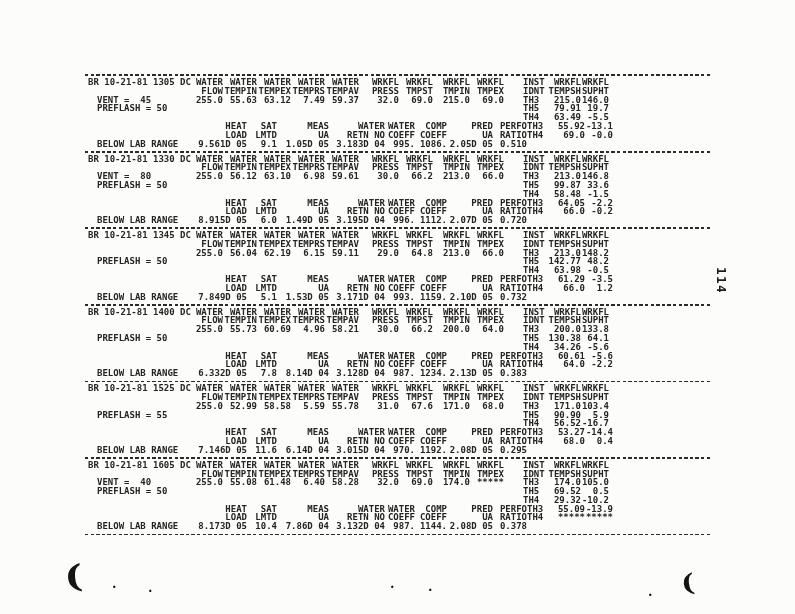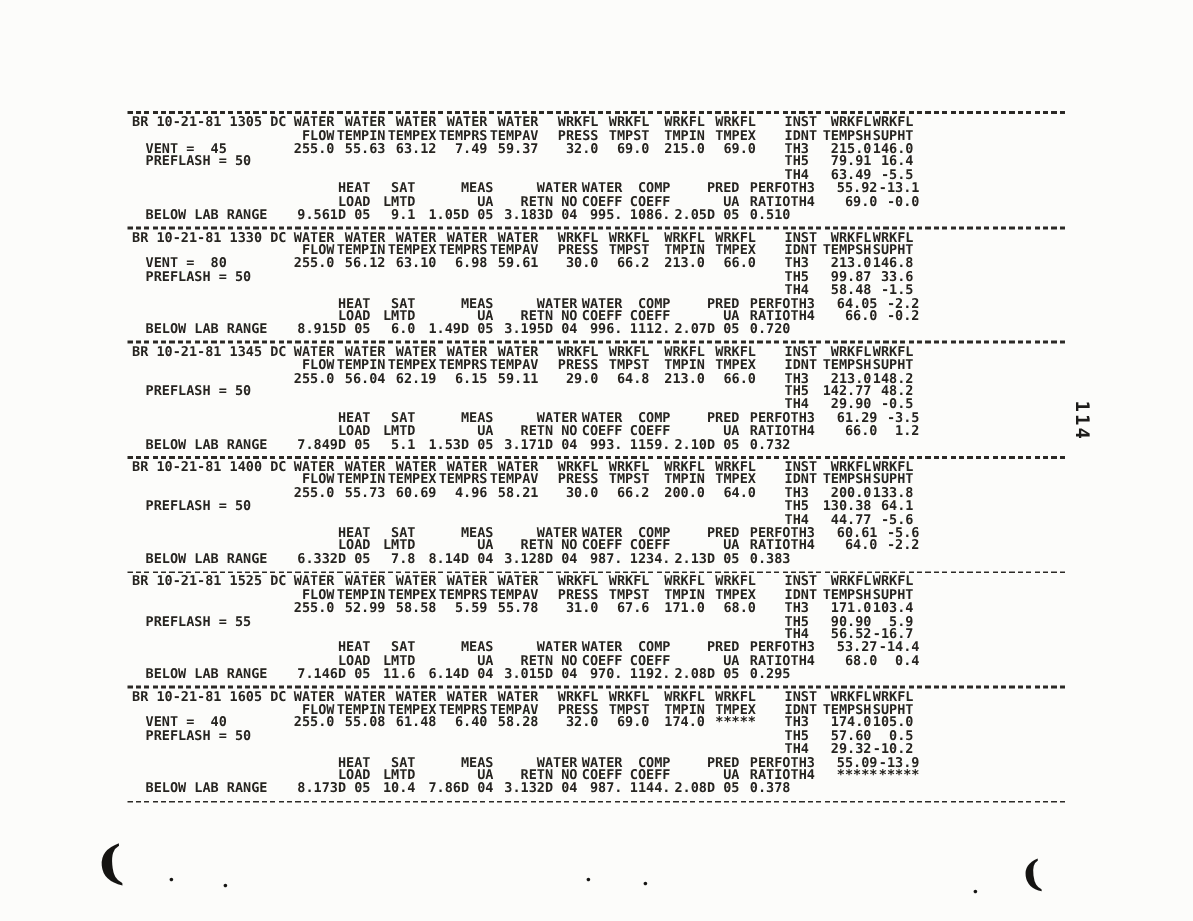--- a/index.html
+++ b/index.html
@@ -44,66 +44,66 @@
 </style>
 </head>
 <body>
 
 <div class="page">
   <div class="printout" id="printout">
       <div class="sep"></div>
       <div class="line"><span class="left">BR 10-21-81 1305 DC</span><span class="cell" style="width: 28px;">WATER</span><span class="cell" style="width: 34px;">WATER</span><span class="cell" style="width: 34px;">WATER</span><span class="cell" style="width: 34px;">WATER</span><span class="cell" style="width: 34px;">WATER</span><span class="cell" style="width: 40px;">WRKFL</span><span class="cell" style="width: 34px;">WRKFL</span><span class="cell" style="width: 37px;">WRKFL</span><span class="cell" style="width: 34px;">WRKFL</span><span class="gap" style="width: 19px;"></span><span class="lcell" style="width: 24px;">INST</span><span class="cell" style="width: 34px;">WRKFL</span><span class="cell" style="width: 28px;">WRKFL</span></div>
       <div class="line"><span class="left"></span><span class="cell" style="width: 28px;">FLOW</span><span class="cell" style="width: 34px;">TEMPIN</span><span class="cell" style="width: 34px;">TEMPEX</span><span class="cell" style="width: 34px;">TEMPRS</span><span class="cell" style="width: 34px;">TEMPAV</span><span class="cell" style="width: 40px;">PRESS</span><span class="cell" style="width: 34px;">TMPST</span><span class="cell" style="width: 37px;">TMPIN</span><span class="cell" style="width: 34px;">TMPEX</span><span class="gap" style="width: 19px;"></span><span class="lcell" style="width: 24px;">IDNT</span><span class="cell" style="width: 34px;">TEMPSH</span><span class="cell" style="width: 28px;">SUPHT</span></div>
       <div class="line"><span class="left indent">VENT =  45</span><span class="cell" style="width: 28px;">255.0</span><span class="cell" style="width: 34px;">55.63</span><span class="cell" style="width: 34px;">63.12</span><span class="cell" style="width: 34px;">7.49</span><span class="cell" style="width: 34px;">59.37</span><span class="cell" style="width: 40px;">32.0</span><span class="cell" style="width: 34px;">69.0</span><span class="cell" style="width: 37px;">215.0</span><span class="cell" style="width: 34px;">69.0</span><span class="gap" style="width: 19px;"></span><span class="lcell" style="width: 24px;">TH3</span><span class="cell" style="width: 34px;">215.0</span><span class="cell" style="width: 28px;">146.0</span></div>
-      <div class="line"><span class="left indent">PREFLASH = 50</span><span class="gap" style="width: 328px;"></span><span class="lcell" style="width: 24px;">TH5</span><span class="cell" style="width: 34px;">79.91</span><span class="cell" style="width: 28px;">16.4</span></div>
+      <div class="line"><span class="left indent">PREFLASH = 50</span><span class="gap" style="width: 328px;"></span><span class="lcell" style="width: 24px;">TH5</span><span class="cell" style="width: 34px;">79.91</span><span class="cell" style="width: 28px;">19.7</span></div>
       <div class="line"><span class="left"></span><span class="gap" style="width: 328px;"></span><span class="lcell" style="width: 24px;">TH4</span><span class="cell" style="width: 34px;">63.49</span><span class="cell" style="width: 28px;">-5.5</span></div>
       <div class="line"><span class="left"></span><span class="cell" style="width: 52px;">HEAT</span><span class="cell" style="width: 30px;">SAT</span><span class="cell" style="width: 52px;">MEAS</span><span class="cell" style="width: 56px;">WATER</span><span class="cell" style="width: 30px;">WATER</span><span class="cell" style="width: 32px;">COMP</span><span class="cell" style="width: 46px;">PRED</span><span class="cell" style="width: 34px;">PERFO</span><span class="lcell" style="width: 24px;">TH3</span><span class="cell" style="width: 34px;">55.92</span><span class="cell" style="width: 28px;">-13.1</span></div>
       <div class="line"><span class="left"></span><span class="cell" style="width: 52px;">LOAD</span><span class="cell" style="width: 30px;">LMTD</span><span class="cell" style="width: 52px;">UA</span><span class="cell" style="width: 56px;">RETN NO</span><span class="cell" style="width: 30px;">COEFF</span><span class="cell" style="width: 32px;">COEFF</span><span class="cell" style="width: 46px;">UA</span><span class="cell" style="width: 34px;">RATIO</span><span class="lcell" style="width: 24px;">TH4</span><span class="cell" style="width: 34px;">69.0</span><span class="cell" style="width: 28px;">-0.0</span></div>
       <div class="line"><span class="left indent">BELOW LAB RANGE</span><span class="cell" style="width: 52px;">9.561D 05</span><span class="cell" style="width: 30px;">9.1</span><span class="cell" style="width: 52px;">1.05D 05</span><span class="cell" style="width: 56px;">3.183D 04</span><span class="cell" style="width: 30px;">995.</span><span class="cell" style="width: 32px;">1086.</span><span class="cell" style="width: 46px;">2.05D 05</span><span class="cell" style="width: 34px;">0.510</span></div>
       <div class="sep"></div>
       <div class="line"><span class="left">BR 10-21-81 1330 DC</span><span class="cell" style="width: 28px;">WATER</span><span class="cell" style="width: 34px;">WATER</span><span class="cell" style="width: 34px;">WATER</span><span class="cell" style="width: 34px;">WATER</span><span class="cell" style="width: 34px;">WATER</span><span class="cell" style="width: 40px;">WRKFL</span><span class="cell" style="width: 34px;">WRKFL</span><span class="cell" style="width: 37px;">WRKFL</span><span class="cell" style="width: 34px;">WRKFL</span><span class="gap" style="width: 19px;"></span><span class="lcell" style="width: 24px;">INST</span><span class="cell" style="width: 34px;">WRKFL</span><span class="cell" style="width: 28px;">WRKFL</span></div>
       <div class="line"><span class="left"></span><span class="cell" style="width: 28px;">FLOW</span><span class="cell" style="width: 34px;">TEMPIN</span><span class="cell" style="width: 34px;">TEMPEX</span><span class="cell" style="width: 34px;">TEMPRS</span><span class="cell" style="width: 34px;">TEMPAV</span><span class="cell" style="width: 40px;">PRESS</span><span class="cell" style="width: 34px;">TMPST</span><span class="cell" style="width: 37px;">TMPIN</span><span class="cell" style="width: 34px;">TMPEX</span><span class="gap" style="width: 19px;"></span><span class="lcell" style="width: 24px;">IDNT</span><span class="cell" style="width: 34px;">TEMPSH</span><span class="cell" style="width: 28px;">SUPHT</span></div>
       <div class="line"><span class="left indent">VENT =  80</span><span class="cell" style="width: 28px;">255.0</span><span class="cell" style="width: 34px;">56.12</span><span class="cell" style="width: 34px;">63.10</span><span class="cell" style="width: 34px;">6.98</span><span class="cell" style="width: 34px;">59.61</span><span class="cell" style="width: 40px;">30.0</span><span class="cell" style="width: 34px;">66.2</span><span class="cell" style="width: 37px;">213.0</span><span class="cell" style="width: 34px;">66.0</span><span class="gap" style="width: 19px;"></span><span class="lcell" style="width: 24px;">TH3</span><span class="cell" style="width: 34px;">213.0</span><span class="cell" style="width: 28px;">146.8</span></div>
       <div class="line"><span class="left indent">PREFLASH = 50</span><span class="gap" style="width: 328px;"></span><span class="lcell" style="width: 24px;">TH5</span><span class="cell" style="width: 34px;">99.87</span><span class="cell" style="width: 28px;">33.6</span></div>
       <div class="line"><span class="left"></span><span class="gap" style="width: 328px;"></span><span class="lcell" style="width: 24px;">TH4</span><span class="cell" style="width: 34px;">58.48</span><span class="cell" style="width: 28px;">-1.5</span></div>
       <div class="line"><span class="left"></span><span class="cell" style="width: 52px;">HEAT</span><span class="cell" style="width: 30px;">SAT</span><span class="cell" style="width: 52px;">MEAS</span><span class="cell" style="width: 56px;">WATER</span><span class="cell" style="width: 30px;">WATER</span><span class="cell" style="width: 32px;">COMP</span><span class="cell" style="width: 46px;">PRED</span><span class="cell" style="width: 34px;">PERFO</span><span class="lcell" style="width: 24px;">TH3</span><span class="cell" style="width: 34px;">64.05</span><span class="cell" style="width: 28px;">-2.2</span></div>
       <div class="line"><span class="left"></span><span class="cell" style="width: 52px;">LOAD</span><span class="cell" style="width: 30px;">LMTD</span><span class="cell" style="width: 52px;">UA</span><span class="cell" style="width: 56px;">RETN NO</span><span class="cell" style="width: 30px;">COEFF</span><span class="cell" style="width: 32px;">COEFF</span><span class="cell" style="width: 46px;">UA</span><span class="cell" style="width: 34px;">RATIO</span><span class="lcell" style="width: 24px;">TH4</span><span class="cell" style="width: 34px;">66.0</span><span class="cell" style="width: 28px;">-0.2</span></div>
       <div class="line"><span class="left indent">BELOW LAB RANGE</span><span class="cell" style="width: 52px;">8.915D 05</span><span class="cell" style="width: 30px;">6.0</span><span class="cell" style="width: 52px;">1.49D 05</span><span class="cell" style="width: 56px;">3.195D 04</span><span class="cell" style="width: 30px;">996.</span><span class="cell" style="width: 32px;">1112.</span><span class="cell" style="width: 46px;">2.07D 05</span><span class="cell" style="width: 34px;">0.720</span></div>
       <div class="sep"></div>
       <div class="line"><span class="left">BR 10-21-81 1345 DC</span><span class="cell" style="width: 28px;">WATER</span><span class="cell" style="width: 34px;">WATER</span><span class="cell" style="width: 34px;">WATER</span><span class="cell" style="width: 34px;">WATER</span><span class="cell" style="width: 34px;">WATER</span><span class="cell" style="width: 40px;">WRKFL</span><span class="cell" style="width: 34px;">WRKFL</span><span class="cell" style="width: 37px;">WRKFL</span><span class="cell" style="width: 34px;">WRKFL</span><span class="gap" style="width: 19px;"></span><span class="lcell" style="width: 24px;">INST</span><span class="cell" style="width: 34px;">WRKFL</span><span class="cell" style="width: 28px;">WRKFL</span></div>
       <div class="line"><span class="left"></span><span class="cell" style="width: 28px;">FLOW</span><span class="cell" style="width: 34px;">TEMPIN</span><span class="cell" style="width: 34px;">TEMPEX</span><span class="cell" style="width: 34px;">TEMPRS</span><span class="cell" style="width: 34px;">TEMPAV</span><span class="cell" style="width: 40px;">PRESS</span><span class="cell" style="width: 34px;">TMPST</span><span class="cell" style="width: 37px;">TMPIN</span><span class="cell" style="width: 34px;">TMPEX</span><span class="gap" style="width: 19px;"></span><span class="lcell" style="width: 24px;">IDNT</span><span class="cell" style="width: 34px;">TEMPSH</span><span class="cell" style="width: 28px;">SUPHT</span></div>
       <div class="line"><span class="left indent"></span><span class="cell" style="width: 28px;">255.0</span><span class="cell" style="width: 34px;">56.04</span><span class="cell" style="width: 34px;">62.19</span><span class="cell" style="width: 34px;">6.15</span><span class="cell" style="width: 34px;">59.11</span><span class="cell" style="width: 40px;">29.0</span><span class="cell" style="width: 34px;">64.8</span><span class="cell" style="width: 37px;">213.0</span><span class="cell" style="width: 34px;">66.0</span><span class="gap" style="width: 19px;"></span><span class="lcell" style="width: 24px;">TH3</span><span class="cell" style="width: 34px;">213.0</span><span class="cell" style="width: 28px;">148.2</span></div>
       <div class="line"><span class="left indent">PREFLASH = 50</span><span class="gap" style="width: 328px;"></span><span class="lcell" style="width: 24px;">TH5</span><span class="cell" style="width: 34px;">142.77</span><span class="cell" style="width: 28px;">48.2</span></div>
-      <div class="line"><span class="left"></span><span class="gap" style="width: 328px;"></span><span class="lcell" style="width: 24px;">TH4</span><span class="cell" style="width: 34px;">29.90</span><span class="cell" style="width: 28px;">-0.5</span></div>
+      <div class="line"><span class="left"></span><span class="gap" style="width: 328px;"></span><span class="lcell" style="width: 24px;">TH4</span><span class="cell" style="width: 34px;">63.98</span><span class="cell" style="width: 28px;">-0.5</span></div>
       <div class="line"><span class="left"></span><span class="cell" style="width: 52px;">HEAT</span><span class="cell" style="width: 30px;">SAT</span><span class="cell" style="width: 52px;">MEAS</span><span class="cell" style="width: 56px;">WATER</span><span class="cell" style="width: 30px;">WATER</span><span class="cell" style="width: 32px;">COMP</span><span class="cell" style="width: 46px;">PRED</span><span class="cell" style="width: 34px;">PERFO</span><span class="lcell" style="width: 24px;">TH3</span><span class="cell" style="width: 34px;">61.29</span><span class="cell" style="width: 28px;">-3.5</span></div>
       <div class="line"><span class="left"></span><span class="cell" style="width: 52px;">LOAD</span><span class="cell" style="width: 30px;">LMTD</span><span class="cell" style="width: 52px;">UA</span><span class="cell" style="width: 56px;">RETN NO</span><span class="cell" style="width: 30px;">COEFF</span><span class="cell" style="width: 32px;">COEFF</span><span class="cell" style="width: 46px;">UA</span><span class="cell" style="width: 34px;">RATIO</span><span class="lcell" style="width: 24px;">TH4</span><span class="cell" style="width: 34px;">66.0</span><span class="cell" style="width: 28px;">1.2</span></div>
       <div class="line"><span class="left indent">BELOW LAB RANGE</span><span class="cell" style="width: 52px;">7.849D 05</span><span class="cell" style="width: 30px;">5.1</span><span class="cell" style="width: 52px;">1.53D 05</span><span class="cell" style="width: 56px;">3.171D 04</span><span class="cell" style="width: 30px;">993.</span><span class="cell" style="width: 32px;">1159.</span><span class="cell" style="width: 46px;">2.10D 05</span><span class="cell" style="width: 34px;">0.732</span></div>
       <div class="sep"></div>
       <div class="line"><span class="left">BR 10-21-81 1400 DC</span><span class="cell" style="width: 28px;">WATER</span><span class="cell" style="width: 34px;">WATER</span><span class="cell" style="width: 34px;">WATER</span><span class="cell" style="width: 34px;">WATER</span><span class="cell" style="width: 34px;">WATER</span><span class="cell" style="width: 40px;">WRKFL</span><span class="cell" style="width: 34px;">WRKFL</span><span class="cell" style="width: 37px;">WRKFL</span><span class="cell" style="width: 34px;">WRKFL</span><span class="gap" style="width: 19px;"></span><span class="lcell" style="width: 24px;">INST</span><span class="cell" style="width: 34px;">WRKFL</span><span class="cell" style="width: 28px;">WRKFL</span></div>
       <div class="line"><span class="left"></span><span class="cell" style="width: 28px;">FLOW</span><span class="cell" style="width: 34px;">TEMPIN</span><span class="cell" style="width: 34px;">TEMPEX</span><span class="cell" style="width: 34px;">TEMPRS</span><span class="cell" style="width: 34px;">TEMPAV</span><span class="cell" style="width: 40px;">PRESS</span><span class="cell" style="width: 34px;">TMPST</span><span class="cell" style="width: 37px;">TMPIN</span><span class="cell" style="width: 34px;">TMPEX</span><span class="gap" style="width: 19px;"></span><span class="lcell" style="width: 24px;">IDNT</span><span class="cell" style="width: 34px;">TEMPSH</span><span class="cell" style="width: 28px;">SUPHT</span></div>
       <div class="line"><span class="left indent"></span><span class="cell" style="width: 28px;">255.0</span><span class="cell" style="width: 34px;">55.73</span><span class="cell" style="width: 34px;">60.69</span><span class="cell" style="width: 34px;">4.96</span><span class="cell" style="width: 34px;">58.21</span><span class="cell" style="width: 40px;">30.0</span><span class="cell" style="width: 34px;">66.2</span><span class="cell" style="width: 37px;">200.0</span><span class="cell" style="width: 34px;">64.0</span><span class="gap" style="width: 19px;"></span><span class="lcell" style="width: 24px;">TH3</span><span class="cell" style="width: 34px;">200.0</span><span class="cell" style="width: 28px;">133.8</span></div>
       <div class="line"><span class="left indent">PREFLASH = 50</span><span class="gap" style="width: 328px;"></span><span class="lcell" style="width: 24px;">TH5</span><span class="cell" style="width: 34px;">130.38</span><span class="cell" style="width: 28px;">64.1</span></div>
-      <div class="line"><span class="left"></span><span class="gap" style="width: 328px;"></span><span class="lcell" style="width: 24px;">TH4</span><span class="cell" style="width: 34px;">44.77</span><span class="cell" style="width: 28px;">-5.6</span></div>
+      <div class="line"><span class="left"></span><span class="gap" style="width: 328px;"></span><span class="lcell" style="width: 24px;">TH4</span><span class="cell" style="width: 34px;">34.26</span><span class="cell" style="width: 28px;">-5.6</span></div>
       <div class="line"><span class="left"></span><span class="cell" style="width: 52px;">HEAT</span><span class="cell" style="width: 30px;">SAT</span><span class="cell" style="width: 52px;">MEAS</span><span class="cell" style="width: 56px;">WATER</span><span class="cell" style="width: 30px;">WATER</span><span class="cell" style="width: 32px;">COMP</span><span class="cell" style="width: 46px;">PRED</span><span class="cell" style="width: 34px;">PERFO</span><span class="lcell" style="width: 24px;">TH3</span><span class="cell" style="width: 34px;">60.61</span><span class="cell" style="width: 28px;">-5.6</span></div>
       <div class="line"><span class="left"></span><span class="cell" style="width: 52px;">LOAD</span><span class="cell" style="width: 30px;">LMTD</span><span class="cell" style="width: 52px;">UA</span><span class="cell" style="width: 56px;">RETN NO</span><span class="cell" style="width: 30px;">COEFF</span><span class="cell" style="width: 32px;">COEFF</span><span class="cell" style="width: 46px;">UA</span><span class="cell" style="width: 34px;">RATIO</span><span class="lcell" style="width: 24px;">TH4</span><span class="cell" style="width: 34px;">64.0</span><span class="cell" style="width: 28px;">-2.2</span></div>
       <div class="line"><span class="left indent">BELOW LAB RANGE</span><span class="cell" style="width: 52px;">6.332D 05</span><span class="cell" style="width: 30px;">7.8</span><span class="cell" style="width: 52px;">8.14D 04</span><span class="cell" style="width: 56px;">3.128D 04</span><span class="cell" style="width: 30px;">987.</span><span class="cell" style="width: 32px;">1234.</span><span class="cell" style="width: 46px;">2.13D 05</span><span class="cell" style="width: 34px;">0.383</span></div>
       <div class="sep"></div>
       <div class="line"><span class="left">BR 10-21-81 1525 DC</span><span class="cell" style="width: 28px;">WATER</span><span class="cell" style="width: 34px;">WATER</span><span class="cell" style="width: 34px;">WATER</span><span class="cell" style="width: 34px;">WATER</span><span class="cell" style="width: 34px;">WATER</span><span class="cell" style="width: 40px;">WRKFL</span><span class="cell" style="width: 34px;">WRKFL</span><span class="cell" style="width: 37px;">WRKFL</span><span class="cell" style="width: 34px;">WRKFL</span><span class="gap" style="width: 19px;"></span><span class="lcell" style="width: 24px;">INST</span><span class="cell" style="width: 34px;">WRKFL</span><span class="cell" style="width: 28px;">WRKFL</span></div>
       <div class="line"><span class="left"></span><span class="cell" style="width: 28px;">FLOW</span><span class="cell" style="width: 34px;">TEMPIN</span><span class="cell" style="width: 34px;">TEMPEX</span><span class="cell" style="width: 34px;">TEMPRS</span><span class="cell" style="width: 34px;">TEMPAV</span><span class="cell" style="width: 40px;">PRESS</span><span class="cell" style="width: 34px;">TMPST</span><span class="cell" style="width: 37px;">TMPIN</span><span class="cell" style="width: 34px;">TMPEX</span><span class="gap" style="width: 19px;"></span><span class="lcell" style="width: 24px;">IDNT</span><span class="cell" style="width: 34px;">TEMPSH</span><span class="cell" style="width: 28px;">SUPHT</span></div>
       <div class="line"><span class="left indent"></span><span class="cell" style="width: 28px;">255.0</span><span class="cell" style="width: 34px;">52.99</span><span class="cell" style="width: 34px;">58.58</span><span class="cell" style="width: 34px;">5.59</span><span class="cell" style="width: 34px;">55.78</span><span class="cell" style="width: 40px;">31.0</span><span class="cell" style="width: 34px;">67.6</span><span class="cell" style="width: 37px;">171.0</span><span class="cell" style="width: 34px;">68.0</span><span class="gap" style="width: 19px;"></span><span class="lcell" style="width: 24px;">TH3</span><span class="cell" style="width: 34px;">171.0</span><span class="cell" style="width: 28px;">103.4</span></div>
       <div class="line"><span class="left indent">PREFLASH = 55</span><span class="gap" style="width: 328px;"></span><span class="lcell" style="width: 24px;">TH5</span><span class="cell" style="width: 34px;">90.90</span><span class="cell" style="width: 28px;">5.9</span></div>
       <div class="line"><span class="left"></span><span class="gap" style="width: 328px;"></span><span class="lcell" style="width: 24px;">TH4</span><span class="cell" style="width: 34px;">56.52</span><span class="cell" style="width: 28px;">-16.7</span></div>
       <div class="line"><span class="left"></span><span class="cell" style="width: 52px;">HEAT</span><span class="cell" style="width: 30px;">SAT</span><span class="cell" style="width: 52px;">MEAS</span><span class="cell" style="width: 56px;">WATER</span><span class="cell" style="width: 30px;">WATER</span><span class="cell" style="width: 32px;">COMP</span><span class="cell" style="width: 46px;">PRED</span><span class="cell" style="width: 34px;">PERFO</span><span class="lcell" style="width: 24px;">TH3</span><span class="cell" style="width: 34px;">53.27</span><span class="cell" style="width: 28px;">-14.4</span></div>
       <div class="line"><span class="left"></span><span class="cell" style="width: 52px;">LOAD</span><span class="cell" style="width: 30px;">LMTD</span><span class="cell" style="width: 52px;">UA</span><span class="cell" style="width: 56px;">RETN NO</span><span class="cell" style="width: 30px;">COEFF</span><span class="cell" style="width: 32px;">COEFF</span><span class="cell" style="width: 46px;">UA</span><span class="cell" style="width: 34px;">RATIO</span><span class="lcell" style="width: 24px;">TH4</span><span class="cell" style="width: 34px;">68.0</span><span class="cell" style="width: 28px;">0.4</span></div>
       <div class="line"><span class="left indent">BELOW LAB RANGE</span><span class="cell" style="width: 52px;">7.146D 05</span><span class="cell" style="width: 30px;">11.6</span><span class="cell" style="width: 52px;">6.14D 04</span><span class="cell" style="width: 56px;">3.015D 04</span><span class="cell" style="width: 30px;">970.</span><span class="cell" style="width: 32px;">1192.</span><span class="cell" style="width: 46px;">2.08D 05</span><span class="cell" style="width: 34px;">0.295</span></div>
       <div class="sep"></div>
       <div class="line"><span class="left">BR 10-21-81 1605 DC</span><span class="cell" style="width: 28px;">WATER</span><span class="cell" style="width: 34px;">WATER</span><span class="cell" style="width: 34px;">WATER</span><span class="cell" style="width: 34px;">WATER</span><span class="cell" style="width: 34px;">WATER</span><span class="cell" style="width: 40px;">WRKFL</span><span class="cell" style="width: 34px;">WRKFL</span><span class="cell" style="width: 37px;">WRKFL</span><span class="cell" style="width: 34px;">WRKFL</span><span class="gap" style="width: 19px;"></span><span class="lcell" style="width: 24px;">INST</span><span class="cell" style="width: 34px;">WRKFL</span><span class="cell" style="width: 28px;">WRKFL</span></div>
       <div class="line"><span class="left"></span><span class="cell" style="width: 28px;">FLOW</span><span class="cell" style="width: 34px;">TEMPIN</span><span class="cell" style="width: 34px;">TEMPEX</span><span class="cell" style="width: 34px;">TEMPRS</span><span class="cell" style="width: 34px;">TEMPAV</span><span class="cell" style="width: 40px;">PRESS</span><span class="cell" style="width: 34px;">TMPST</span><span class="cell" style="width: 37px;">TMPIN</span><span class="cell" style="width: 34px;">TMPEX</span><span class="gap" style="width: 19px;"></span><span class="lcell" style="width: 24px;">IDNT</span><span class="cell" style="width: 34px;">TEMPSH</span><span class="cell" style="width: 28px;">SUPHT</span></div>
       <div class="line"><span class="left indent">VENT =  40</span><span class="cell" style="width: 28px;">255.0</span><span class="cell" style="width: 34px;">55.08</span><span class="cell" style="width: 34px;">61.48</span><span class="cell" style="width: 34px;">6.40</span><span class="cell" style="width: 34px;">58.28</span><span class="cell" style="width: 40px;">32.0</span><span class="cell" style="width: 34px;">69.0</span><span class="cell" style="width: 37px;">174.0</span><span class="cell" style="width: 34px;">*****</span><span class="gap" style="width: 19px;"></span><span class="lcell" style="width: 24px;">TH3</span><span class="cell" style="width: 34px;">174.0</span><span class="cell" style="width: 28px;">105.0</span></div>
-      <div class="line"><span class="left indent">PREFLASH = 50</span><span class="gap" style="width: 328px;"></span><span class="lcell" style="width: 24px;">TH5</span><span class="cell" style="width: 34px;">57.60</span><span class="cell" style="width: 28px;">0.5</span></div>
+      <div class="line"><span class="left indent">PREFLASH = 50</span><span class="gap" style="width: 328px;"></span><span class="lcell" style="width: 24px;">TH5</span><span class="cell" style="width: 34px;">69.52</span><span class="cell" style="width: 28px;">0.5</span></div>
       <div class="line"><span class="left"></span><span class="gap" style="width: 328px;"></span><span class="lcell" style="width: 24px;">TH4</span><span class="cell" style="width: 34px;">29.32</span><span class="cell" style="width: 28px;">-10.2</span></div>
       <div class="line"><span class="left"></span><span class="cell" style="width: 52px;">HEAT</span><span class="cell" style="width: 30px;">SAT</span><span class="cell" style="width: 52px;">MEAS</span><span class="cell" style="width: 56px;">WATER</span><span class="cell" style="width: 30px;">WATER</span><span class="cell" style="width: 32px;">COMP</span><span class="cell" style="width: 46px;">PRED</span><span class="cell" style="width: 34px;">PERFO</span><span class="lcell" style="width: 24px;">TH3</span><span class="cell" style="width: 34px;">55.09</span><span class="cell" style="width: 28px;">-13.9</span></div>
       <div class="line"><span class="left"></span><span class="cell" style="width: 52px;">LOAD</span><span class="cell" style="width: 30px;">LMTD</span><span class="cell" style="width: 52px;">UA</span><span class="cell" style="width: 56px;">RETN NO</span><span class="cell" style="width: 30px;">COEFF</span><span class="cell" style="width: 32px;">COEFF</span><span class="cell" style="width: 46px;">UA</span><span class="cell" style="width: 34px;">RATIO</span><span class="lcell" style="width: 24px;">TH4</span><span class="cell" style="width: 34px;">*****</span><span class="cell" style="width: 28px;">*****</span></div>
       <div class="line"><span class="left indent">BELOW LAB RANGE</span><span class="cell" style="width: 52px;">8.173D 05</span><span class="cell" style="width: 30px;">10.4</span><span class="cell" style="width: 52px;">7.86D 04</span><span class="cell" style="width: 56px;">3.132D 04</span><span class="cell" style="width: 30px;">987.</span><span class="cell" style="width: 32px;">1144.</span><span class="cell" style="width: 46px;">2.08D 05</span><span class="cell" style="width: 34px;">0.378</span></div>
       <div class="sep"></div>
     </div>
 
   <div class="pageno">114</div>
 
   <span class="mark paren-l">(</span>

